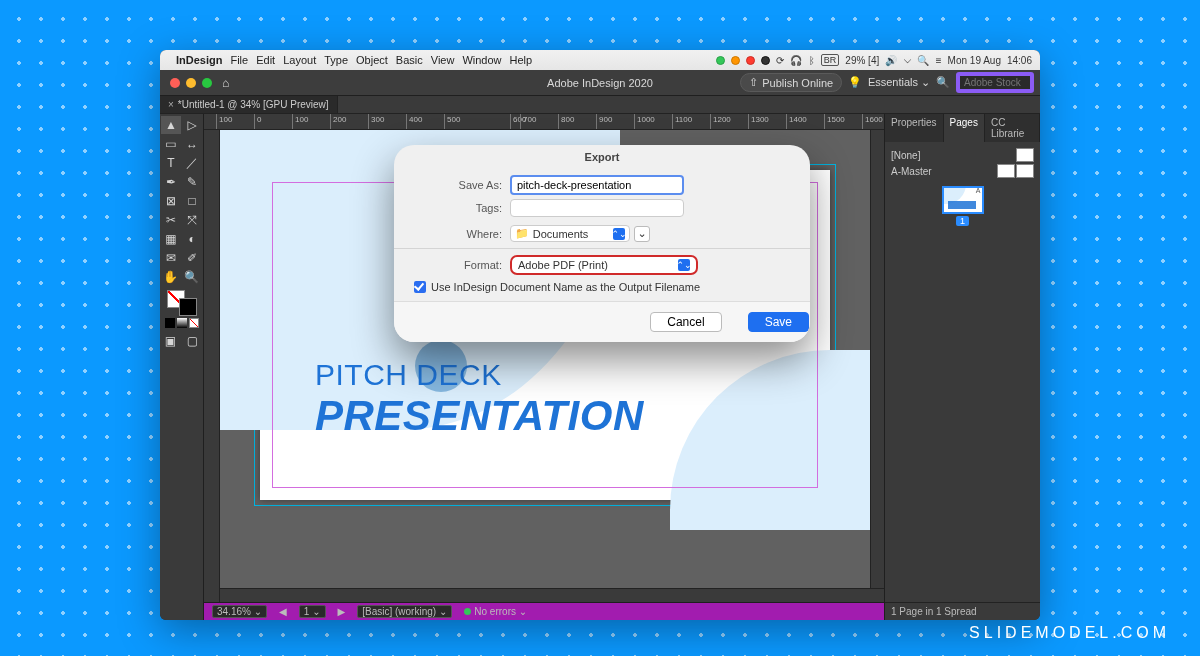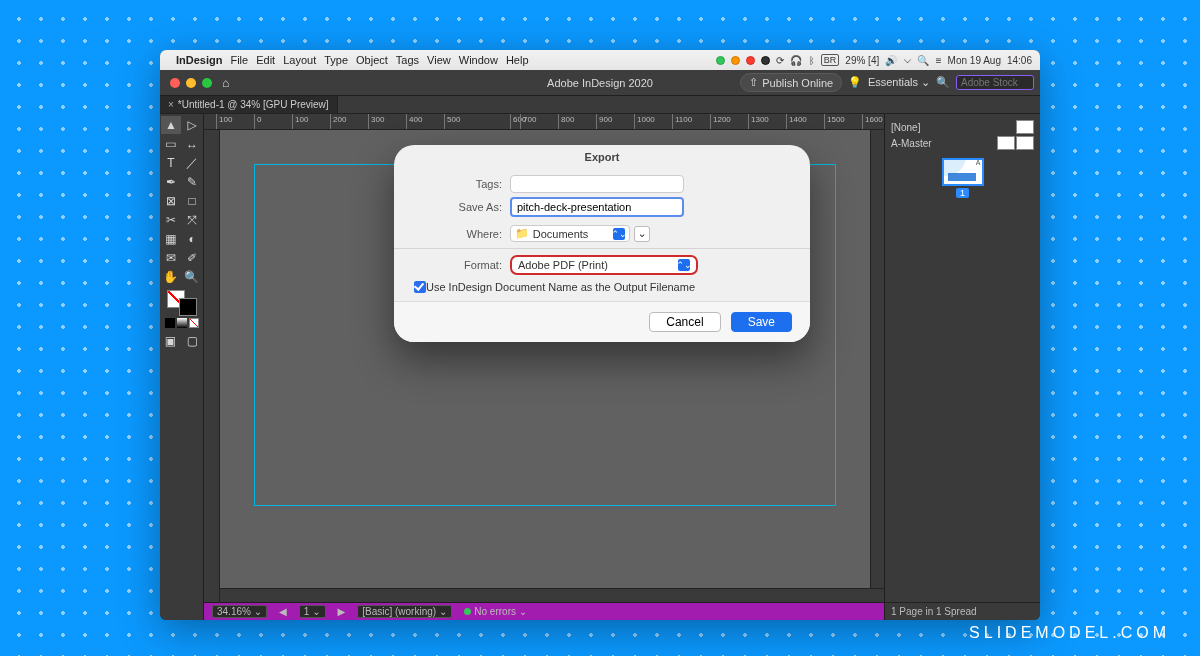--- a/index.html
+++ b/index.html
@@ -21,21 +21,21 @@
   
   .app-bar { height: 26px; background: #3d3d3d; border-bottom:1px solid #1f1f1f; display:flex; align-items:center; color:#d9d9d9; font-size:11px; position:relative; }
   .traffic { display:flex; gap:6px; padding-left:10px; }
   .tl { width:10px;height:10px;border-radius:50%; }
   .tl.r{background:#ff5f57;} .tl.y{background:#febc2e;} .tl.g{background:#28c840;}
   .app-home { margin-left:10px; font-size:12px; }
   .app-title { position:absolute; left:50%; transform:translateX(-50%); font-weight:500;text-align:right; }
   .app-right { margin-left:auto; display:flex; align-items:center; gap:6px; padding-right:6px; }
   .pub-btn { background:#4a4a4a; border:1px solid #5a5a5a; border-radius:10px; padding:2px 8px; display:flex; gap:4px; align-items:center; }
   .ws-sel { background:transparent; border:none; color:#d9d9d9; }
-  .search-stock { background:#2a2a2a; border:1px solid #8b5cf6; border-radius:3px; padding:1px 4px; color:#888; font-size:10px; width:78px; }
+  .search-stock { background:#2a2a2a; border:4px solid #8b5cf6; border-radius:3px; padding:1px 4px; color:#888; font-size:10px; width:78px; }
   .doc-tab-bar { height:18px; background:#3a3a3a; border-bottom:1px solid #222; display:flex; align-items:center; }
   .doc-tab { background:#2a2a2a; height:100%; display:flex; align-items:center; padding:0 8px; font-size:10px; color:#ccc; gap:4px; border-right:1px solid #222;}
   .doc-tab .close{ font-size:10px; color:#aaa; }
   .workspace { flex:1; display:flex; min-height:0; }
   
   .tools { width:44px; background:#3a3a3a; border-right:1px solid #1f1f1f; display:flex; flex-direction:column; align-items:center; padding-top:2px; gap:0; }
   .tool-grid { display:grid; grid-template-columns: 20px 20px; gap:1px; }
   .tool { width:20px;height:18px; display:flex;align-items:center;justify-content:center; color:#d6d6d6; font-size:12px;}
   .tool.sel { background:#555; }
   .swatches { margin-top:4px; position:relative; width:30px; height:26px; }
@@ -87,44 +87,44 @@
   .dlabel { width:96px; text-align:right; padding-right:8px; color:#555;}
   .dinput { flex:1; }
   .dinput input[type=text]{ width:174px; border:2px solid #5b8def; border-radius:4px; padding:2px 5px; font-size:11px; outline:none;}
   .where-sel { display:flex; align-items:center; gap:4px;}
   .where-sel .folder-ic{ color:#3b82f6; }
   .where-pill { background:#fff; border:1px solid #ccc; border-radius:4px; padding:1px 4px 1px 4px; display:flex; align-items:center; gap:4px; width:120px; justify-content:space-between;}
   .blue-sq { width:12px;height:12px;background:#1e6ff0;border-radius:2px;color:#fff;font-size:9px;display:flex;align-items:center;justify-content:center;}
   .expand-caret { width:16px;height:16px;border:1px solid #bbb;border-radius:3px;display:flex;align-items:center;justify-content:center;background:#fff;}
   .hr { height:1px;background:#d4d4d4; margin:6px -20px; }
   .format-sel { border:2px solid #d02a2a; border-radius:7px; padding:2px 6px; width:188px; display:flex; align-items:center; justify-content:space-between; background:#fff;}
-  .chk-row { display:flex; align-items:flex-start; margin-top:6px; }
+  .chk-row { display:flex; align-items:flex-start; gap:5px; margin-top:6px; }
   .chk { width:12px;height:12px; background:#2a6df0; border-radius:2px; position:relative;}
   .chk::after{content:"";position:absolute;left:2px;top:0px;width:4px;height:7px;border:solid #fff;border-width:0 2px 2px 0;transform:rotate(40deg);}
-  .dlg-footer { display:flex; justify-content:flex-end; gap:10px; padding:10px 18px; border-top:1px solid #ddd; background:#f6f6f6;}
+  .dlg-footer { display:flex; justify-content:flex-end; gap:26px; padding:10px 1px; border-top:1px solid #ddd; background:#f6f6f6;}
   .btn { padding:2px 16px; border-radius:4px; font-size:12px; border:1px solid #bbb; background:#fff;}
   .btn.primary { background:#1e6ff0; border-color:#1e6ff0; color:#fff;}
   .watermark { position:absolute; right:30px; bottom:14px; color:#fff; font-size:16px; letter-spacing:4px; font-weight:400; }
 </style>
 </head>
 <body>
 
 <div class="dots"></div>
 
 <div class="window">
 
   <div class="mac-menubar">
     <span class="mac-apple"></span>
     <span class="mac-appname menu-item">InDesign</span>
     <span class="menu-item">File</span>
     <span class="menu-item">Edit</span>
     <span class="menu-item">Layout</span>
     <span class="menu-item">Type</span>
     <span class="menu-item">Object</span>
-    <span class="menu-item">Tags</span>
+    <span class="menu-item">Basic</span>
     <span class="menu-item">View</span>
     <span class="menu-item">Window</span>
     <span class="menu-item">Help</span>
     <div class="mac-right">
       <span class="mgreen"></span>
       <span class="morange"></span>
       <span class="mred"></span>
       <span class="mblack"></span>
       <span>⟳</span>
       <span>🎧</span>
@@ -223,35 +223,50 @@
           <span class="tick" style="left: 506px;">1200</span>
           <span class="tick" style="left: 544px;">1300</span>
           <span class="tick" style="left: 582px;">1400</span>
           <span class="tick" style="left: 620px;">1500</span>
           <span class="tick" style="left: 658px;">1600</span>
         </div>
       <div class="edit-body">
         <div class="vruler"></div>
         <div class="canvas-wrap">
           <div class="bleed"></div>
+          <div class="page">
+            <div class="blob1"></div>
+            <div class="blob2"></div>
+            <div class="blob3"></div>
+            <div class="margin"></div>
+            <div class="pitch-text">
+              <div class="pitch1">PITCH DECK</div>
+              <div class="pitch2">PRESENTATION</div>
+            </div>
+          </div>
           <div class="scroll-v"></div>
           <div class="scroll-h"></div>
         </div>
       </div>
       <div class="status">
         <span class="sel"><span>34.16%</span> ⌄</span>
         <span>◀</span>
         <span class="sel">1 ⌄</span>
         <span>▶</span>
         <span class="sel"><span>[Basic] (working)</span> ⌄</span>
         <span><span class="dot"></span><span>No errors</span> ⌄</span>
       </div>
     </div>
 
     <div class="panels">
+      <div class="panel-tabs">
+        <div class="ptab">Properties</div>
+        <div class="ptab active">Pages</div>
+        <div class="ptab">CC Librarie</div>
+      </div>
       <div class="pages-panel">
         <div class="prow">
           <span>[None]</span>
           <span class="thumb-half" style="width:18px"></span>
         </div>
         <div class="prow">
           <span>A-Master</span>
           <span class="master-thumb">
               <span class="thumb-half"></span>
               <span class="thumb-half"></span>
@@ -269,26 +284,26 @@
       <div class="panel-status">
         <span>1 Page in 1 Spread</span>
       </div>
     </div>
   </div>
 
   <div class="dlg">
     <div class="dlg-title">Export</div>
     <div class="dlg-body">
       <div class="drow">
+        <div class="dlabel">Save As:</div>
+        <div class="dinput"><input type="text" value="pitch-deck-presentation" style=""></div>
+      </div>
+      <div class="drow">
         <div class="dlabel">Tags:</div>
         <div class="dinput"><input type="text" style="border: 1px solid rgb(204, 204, 204); width: 174px;"></div>
-      </div>
-      <div class="drow">
-        <div class="dlabel">Save As:</div>
-        <div class="dinput"><input type="text" value="pitch-deck-presentation" style=""></div>
       </div>
       <div class="drow" style="margin-top:8px">
         <div class="dlabel">Where:</div>
         <div class="dinput where-sel">
           <div class="where-pill">
             <span style="display:flex;align-items:center;gap:4px">
                 <span class="folder-ic">📁</span>
                 <span>Documents</span>
               </span>
             <span class="blue-sq">⌃⌄</span>

